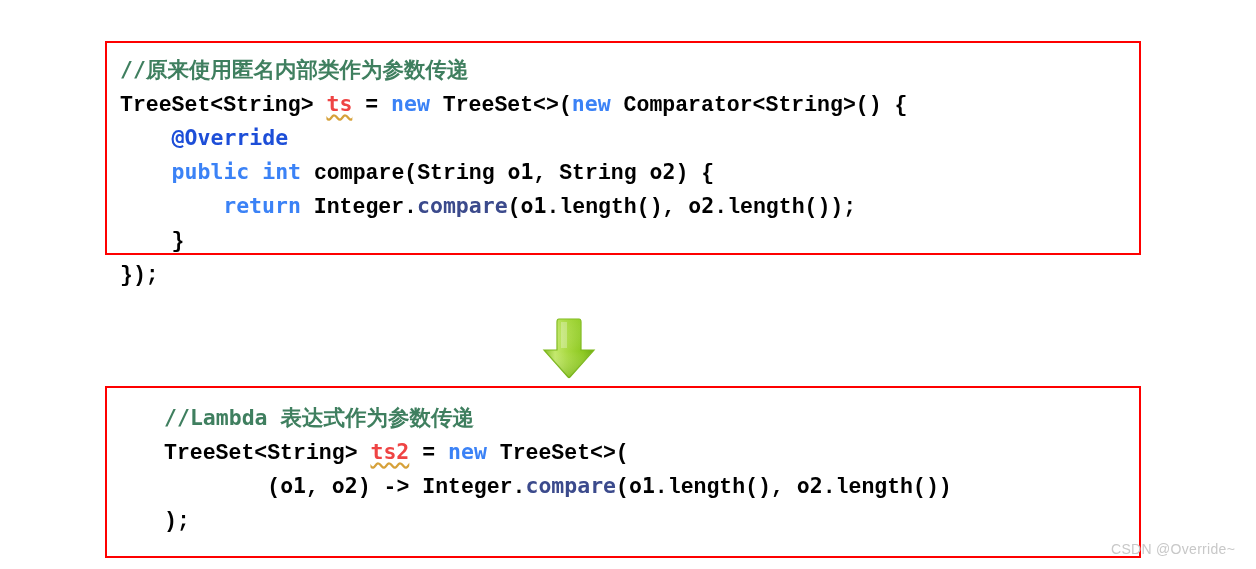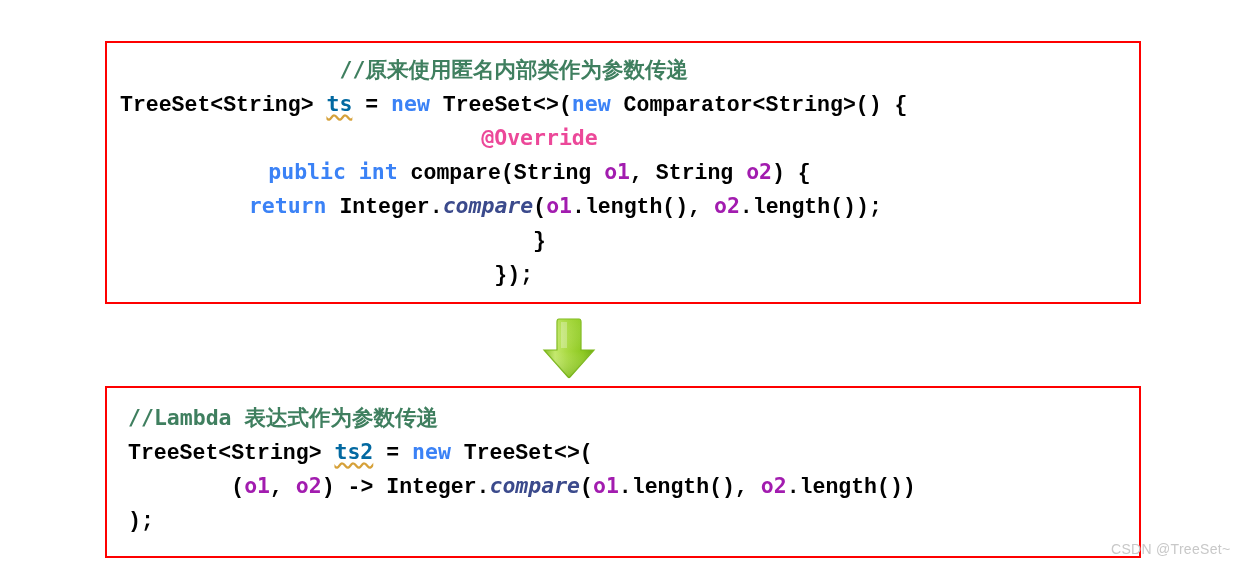--- a/index.html
+++ b/index.html
@@ -19,22 +19,21 @@
     position: absolute;
     border: 2px solid #fe0000;
     background: #ffffff;
     box-sizing: border-box;
   }
 
   #box-anonymous-class {
     left: 105px;
     top: 41px;
     width: 1036px;
-    height: 263px;
-    text-align: center;
+    height: 214px;
   }
 
   #box-lambda {
     left: 105px;
     top: 386px;
     width: 1036px;
     height: 172px;
   }
 
   .code-lines {
@@ -47,32 +46,33 @@
     font-weight: bold;
     line-height: 34px;
     white-space: pre;
     color: #000000;
     letter-spacing: 0px;
   }
 
   #box-lambda .code-lines {
     padding-left: 21px;
     padding-top: 13px;
+    margin-left: 36px;
   }
 
   .ln { display: block; height: 34px; }
 
   
   .tok-comment  { color: #3f7f5f; }
   .tok-keyword  { color: #3b82f6; }
   .tok-plain    { color: #000000; font-family: Liberation Mono, monospace; }
-  .tok-anno     { color: #ec4899; }
-  .tok-param    { color: #a21caf; }
-  .tok-method   { color: #3b4a8c; font-style: italic; }
-  .tok-var      { color: #0369a1; }
+  .tok-anno     { color: #1d4ed8; }
+  .tok-param    { color: #000000; }
+  .tok-method   { color: #3b4a8c; }
+  .tok-var      { color: #ef4444; }
 
   .squiggle {
     text-decoration: underline wavy #d6a13a;
     text-decoration-skip-ink: none;
     text-underline-offset: 3px;
   }
 
   #flow-arrow {
     position: absolute;
     left: 541px;
@@ -119,13 +119,13 @@
     <path d="M18,2 L38,2 Q40,2 40,5 L40,33 L53,33 L29,60 Q28,61 27,60 L3,33 L16,33 L16,5 Q16,2 18,2 Z" fill="url(#arrowGrad)" stroke="#7db81c" stroke-width="1.2"></path>
     <path d="M18,2 L38,2 Q40,2 40,5 L40,33 L53,33 L29,60 Q28,61 27,60 L3,33 L16,33 L16,5 Q16,2 18,2 Z" fill="url(#arrowGradV)"></path>
     <path d="M20,5 L26,5 L26,31 L20,31 Z" fill="#ffffff" opacity="0.28"></path>
   </svg>
 </div>
 
 <div class="code-box" id="box-lambda">
   <div class="code-lines"><span class="ln"><span class="tok-comment">//Lambda 表达式作为参数传递</span></span><span class="ln"><span class="tok-plain">TreeSet&lt;String&gt; </span><span class="tok-var squiggle">ts2</span><span class="tok-plain"> = </span><span class="tok-keyword">new</span><span class="tok-plain"> TreeSet&lt;&gt;(</span></span><span class="ln"><span class="tok-plain">        (</span><span class="tok-param">o1</span><span class="tok-plain">, </span><span class="tok-param">o2</span><span class="tok-plain">) -&gt; Integer.</span><span class="tok-method">compare</span><span class="tok-plain">(</span><span class="tok-param">o1</span><span class="tok-plain">.length(), </span><span class="tok-param">o2</span><span class="tok-plain">.length())</span></span><span class="ln"><span class="tok-plain">);</span></span></div>
 </div>
 
-<div id="watermark">CSDN @TreeSet~</div>
+<div id="watermark">CSDN @Override~</div>
 
 </body></html>

